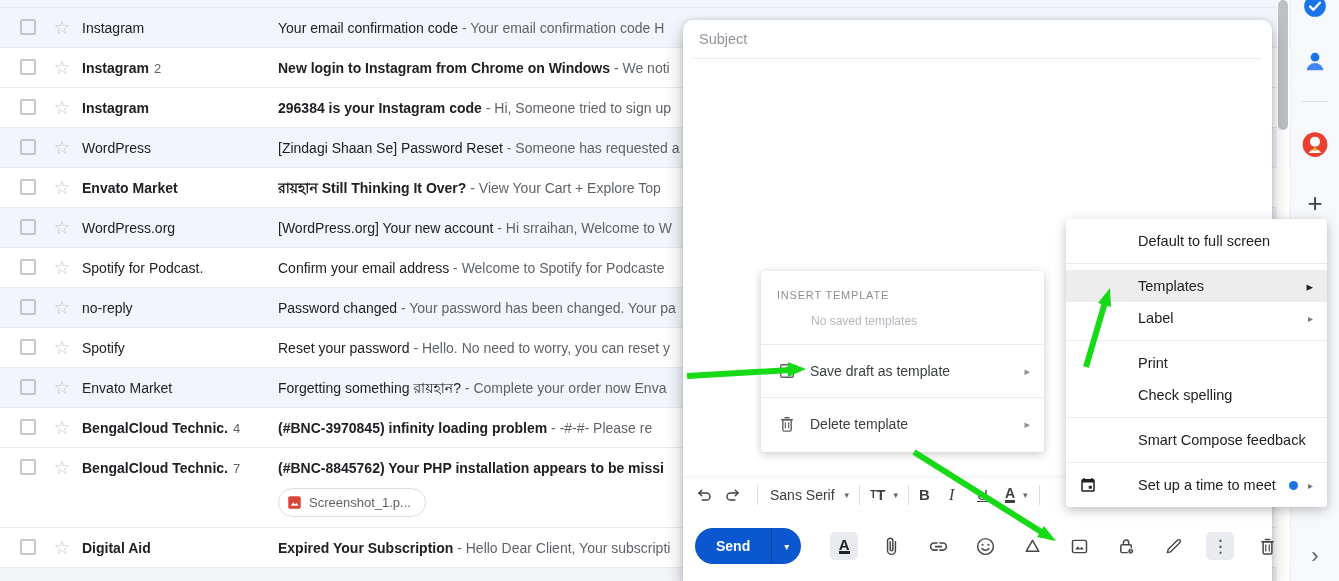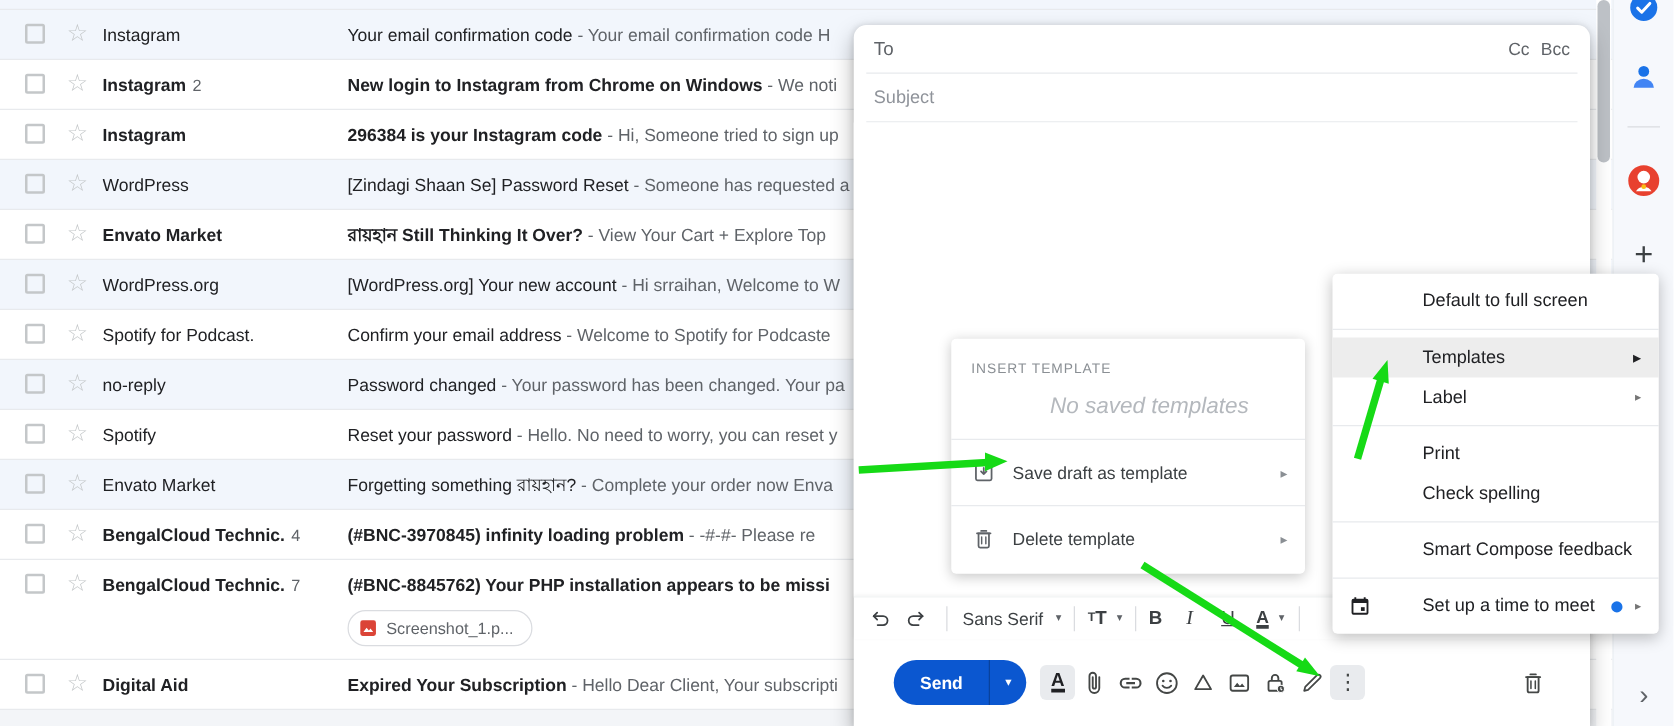--- a/index.html
+++ b/index.html
@@ -64,34 +64,34 @@
   .font-name { font-size:14px; color:#3c4043; padding:0 2px; }
   .caret { font-size:9px; color:#5f6368; margin-left:8px; }
   .tt-small { font-size:10px; font-weight:600; }
   .tt-big { font-size:15px; font-weight:600; }
   .b-btn { font-weight:700; font-size:15px; width:26px; }
   .i-btn { font-style:italic; font-family:"Liberation Serif",serif; font-size:16px; width:24px; }
   .u-btn { text-decoration:underline; font-size:15px; width:24px; }
   .a-color { font-size:14px; font-weight:600; border-bottom:3px solid #3c4043; line-height:14px; }
 
   
-  .send-bar { height:70px; flex:none; display:flex; align-items:center; padding:0 32px; gap:1px; }
+  .send-bar { height:70px; flex:none; display:flex; align-items:center; padding:0 12px; gap:19px; }
   .send-group { display:flex; height:36px; border-radius:18px; overflow:hidden; background:var(--accent-blue); flex:none; margin-right:10px; cursor:pointer; }
   .send-main { padding:0 21px; color:#fff; font-size:14px; font-weight:600; line-height:36px; }
   .send-caret { width:30px; border-left:1px solid #08429d; color:#fff; display:flex; align-items:center; justify-content:center; font-size:10px; }
   .tool { width:28px; height:28px; display:inline-flex; align-items:center; justify-content:center; border-radius:5px; color:#444746; cursor:pointer; flex:none; }
   .tool.active { background:#e9ebee; }
   .a-fmt { font-size:15px; font-weight:600; color:#202124; border-bottom:3px solid #202124; line-height:13px; }
   .more-dots { font-size:17px; color:#444746; letter-spacing:0; }
   .discard { margin-left:auto; }
 
   
   .tmenu { position:absolute; left:761px; top:271px; width:283px; background:#fff; border-radius:4px; box-shadow:0 2px 10px rgba(0,0,0,.22); z-index:20; padding:10px 0 6px; }
   .tm-header { font-size:11px; letter-spacing:.8px; color:#8a8f94; padding:8px 16px 2px; }
-  .tm-empty { font-size:18px; font-style:italic; color:#b4b8bd; padding:11px 16px 12px 50px;text-align:center; }
+  .tm-empty { font-size:12px; color:#b4b8bd; padding:11px 16px 12px 50px; }
   .tm-div { height:1px; background:#e8eaed; margin:4px 0; }
   .tm-item { height:44px; display:flex; align-items:center; padding:0 14px 0 16px; cursor:pointer; position:relative; }
   .tm-item svg { margin-right:13px; flex:none; }
   .tm-label { font-size:14px; color:#3c4043; }
   .tm-sub { margin-left:auto; color:#8a8f94; font-size:11px; }
 
   
   .omenu { position:absolute; left:1066px; top:219px; width:261px; background:#fff; border-radius:4px; box-shadow:0 3px 12px rgba(0,0,0,.25); z-index:30; padding:6px 0; }
   .oitem { height:32px; display:flex; align-items:center; padding:0 14px 0 72px; font-size:14.5px; color:#202124; cursor:pointer; position:relative; }
   .oitem.hl { background:var(--menu-highlight); }
@@ -268,27 +268,20 @@
           <circle cx="12" cy="9.5" r="4.5" fill="#fff"></circle>
           <path d="M6.5 19.5a6 5 0 0 1 11 0z" fill="#fff"></path>
           <circle cx="12" cy="16.3" r="1.7" fill="#f9bc15"></circle>
         </svg>
     </span>
     <span class="sp-icon sp-plus">+</span>
     <span class="sp-icon sp-collapse">›</span>
   </aside>
 
   <section class="compose">
-    <div class="crow">
-      <span class="to-label">To</span>
-      <span class="ccbcc">
-        <span>Cc</span>
-        <span>Bcc</span>
-      </span>
-    </div>
     <div class="crow">
       <span class="subj-ph">Subject</span>
     </div>
     <div class="c-body"></div>
 
     <div class="fmt-bar">
       <span class="fmt-btn">
           <svg width="19" height="19" viewBox="0 0 24 24">
             <path d="M5 10h9.5a4.5 4.5 0 0 1 0 9H9" fill="none" stroke="#3c4043" stroke-width="1.8" stroke-linecap="round"></path>
             <path d="M8.5 6.5 5 10l3.5 3.5" fill="none" stroke="#3c4043" stroke-width="1.8" stroke-linecap="round" stroke-linejoin="round"></path>

